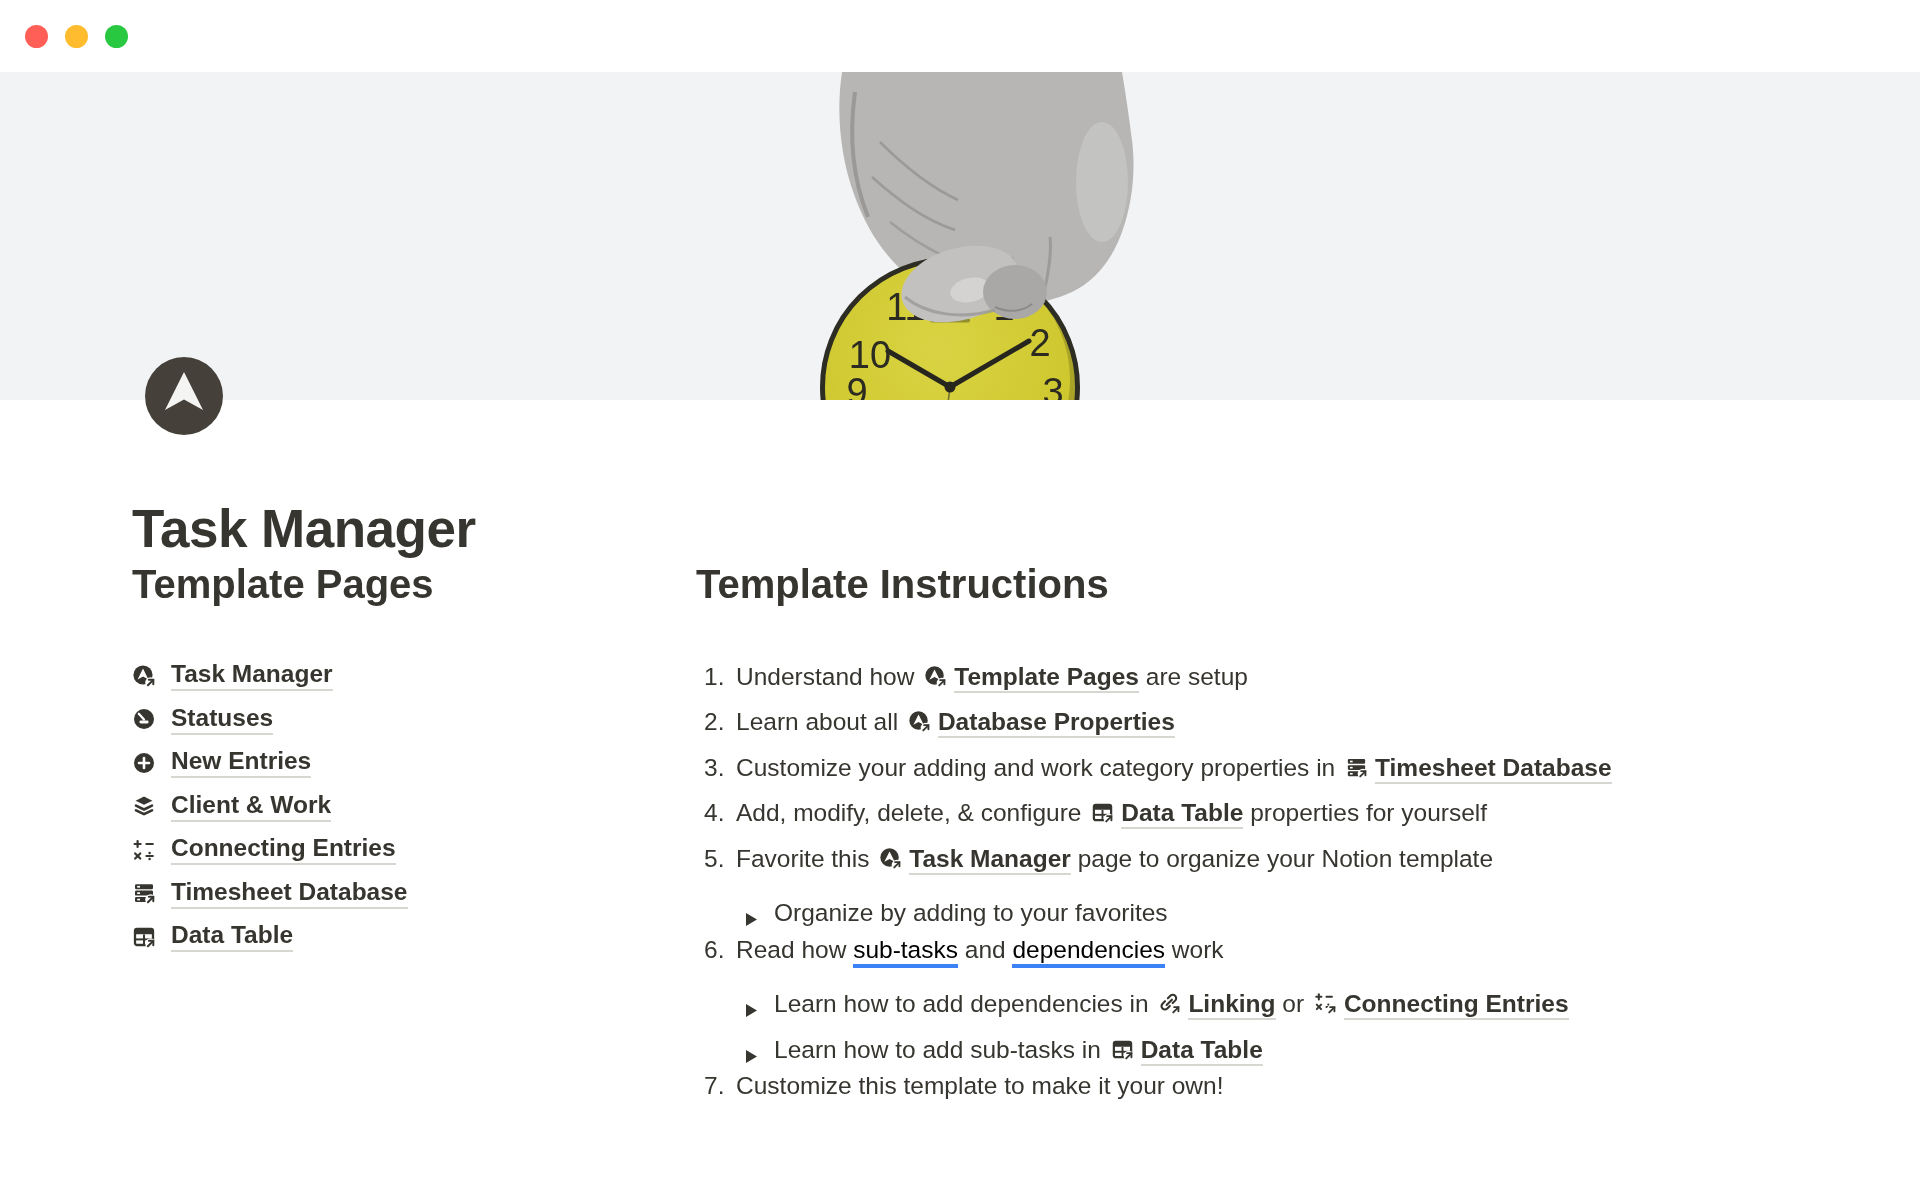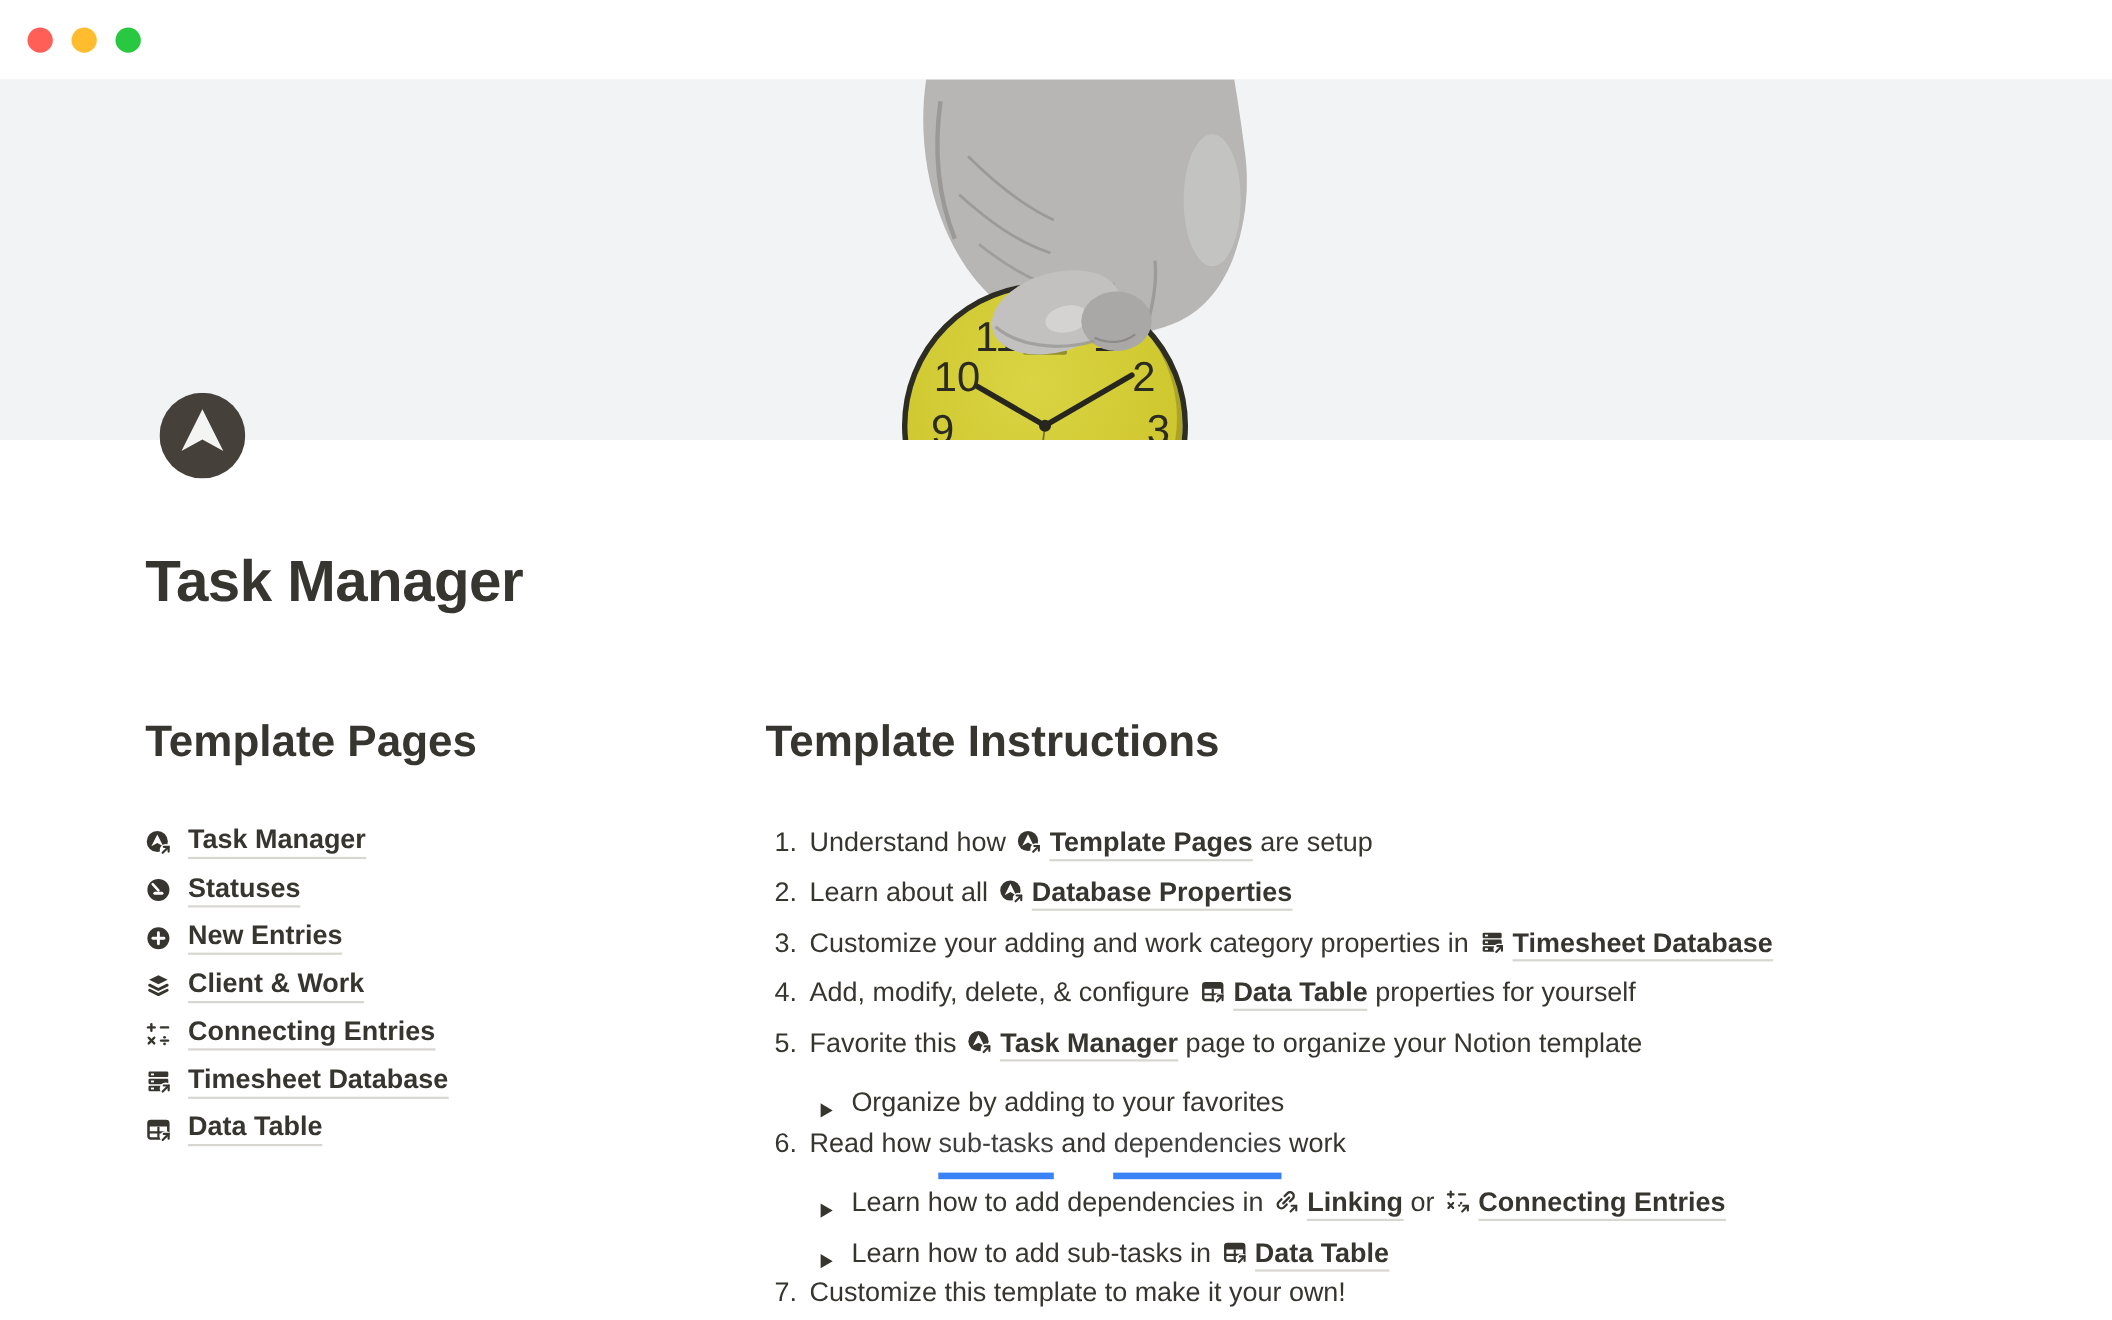--- a/index.html
+++ b/index.html
@@ -24,34 +24,34 @@
     font-size:38px; color:#2C2B22; }
   .clock svg { position:absolute; left:0; top:0; }
 
   
   .page-icon { position:absolute; left:145px; top:357px; width:78px; height:78px; z-index:5; }
 
   
   .content { padding:0 130px 0 132px; }
   .page-title { margin-top:98px; font-size:53px; line-height:62px; font-weight:700;
     letter-spacing:-0.5px; color:#37352F; }
-  .columns { display:flex; margin-top:90px; }
+  .columns { display:flex; }
   .col-left { width:518px; flex:0 0 518px; }
   .col-gap { width:46px; flex:0 0 46px; }
   .col-right { flex:1; }
   h2.section { font-size:40px; line-height:48px; font-weight:700; margin:0 0 46px 0; color:#37352F; }
 
   
   .tp-row { height:43.5px; display:flex; align-items:center; }
   .tp-row .ic { width:24px; height:24px; margin-right:15px; flex:0 0 24px; }
   .tp-row .ic svg { width:24px; height:24px; display:block; }
   .pagelink { font-weight:600; color:#37352F; text-decoration:none;
     border-bottom:2px solid #D8D6D0; padding-bottom:1px; cursor:pointer; }
-  .graylink { font-weight:400; color:#404040; border-bottom:6px solid #3b82f6;
-    padding-bottom:13px; cursor:pointer; }
+  .graylink { font-weight:400; color:#000000; border-bottom:4px solid #3b82f6;
+    padding-bottom:1px; cursor:pointer; }
 
   
   .in-row { height:45.5px; display:flex; align-items:center; font-size:24.5px; }
   .in-row .marker { width:26px; flex:0 0 26px; margin:0 6px 0 8px; }
   .in-row.toggle { padding-left:49px;align-items:flex-end; }
   .in-row .tri { width:13px; height:15px; flex:0 0 13px; margin-right:16px; }
   .in-row .tri svg { display:block; }
   .seg-icon { display:inline-block; width:23px; height:23px; vertical-align:-3px;
     margin:0 7px 0 3px; }
   .seg-icon svg { width:23px; height:23px; display:block; }
@@ -88,21 +88,21 @@
   <div class="clock" id="clock">
     <svg width="250" height="250" viewBox="0 0 250 250">
       <rect x="105" y="56" width="40" height="4.5" rx="2" fill="rgba(45,45,30,0.4)"></rect>
       <line x1="125" y1="125" x2="204" y2="79" stroke="#26261F" stroke-width="5" stroke-linecap="round"></line>
       <line x1="125" y1="125" x2="63" y2="89" stroke="#26261F" stroke-width="5" stroke-linecap="round"></line>
       <line x1="125" y1="125" x2="113" y2="220" stroke="#26261F" stroke-width="1.6" opacity="0.55"></line>
       <circle cx="125" cy="125" r="5.5" fill="#26261F"></circle>
     </svg>
   <span class="num" style="left: 81px; top: 45px;">11</span>
       <span class="num" style="left: 179px; top: 45px;">1</span>
-      <span class="num" style="left: 45px; top: 81px;">10</span>
+      <span class="num" style="left: 45px; top: 93px;">10</span>
       <span class="num" style="left: 215px; top: 81px;">2</span>
       <span class="num" style="left: 32px; top: 130px;">9</span>
       <span class="num" style="left: 228px; top: 130px;">3</span>
     </div>
 
   <svg class="hand-svg hand-front" viewBox="0 0 340 310">
     <ellipse cx="150" cy="212" rx="60" ry="36" fill="#C2C1BF" transform="rotate(-16 150 212)"></ellipse>
     <ellipse cx="160" cy="218" rx="20" ry="12" fill="#D6D5D3" opacity="0.9" transform="rotate(-12 160 218)"></ellipse>
     <ellipse cx="205" cy="220" rx="32" ry="27" fill="#A9A8A6"></ellipse>
     <path d="M95,225 C115,242 150,248 185,238" stroke="#9A9997" stroke-width="3" fill="none" opacity="0.8"></path>

